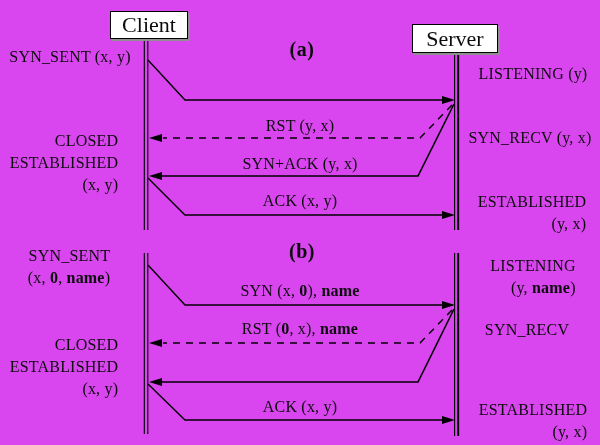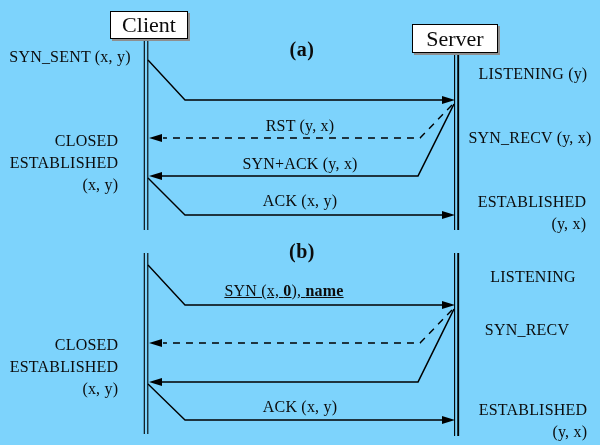--- a/index.html
+++ b/index.html
@@ -1,17 +1,17 @@
 <!DOCTYPE html>
 <html><head>
 <meta charset="utf-8">
 <style>
   html,body{margin:0;padding:0;background:#fff;}
   body{width:600px;height:445px;font-family:"Liberation Serif","DejaVu Serif",serif;color:#0c0c0c;}
-  .stage{position:relative;width:600px;height:445px;overflow:hidden;background:#7dd3fc;}
+  .stage{position:relative;width:600px;height:445px;overflow:hidden;background:#d946ef;}
   svg.wires{position:absolute;left:0;top:0;width:600px;height:445px;}
   .lbl{position:absolute;white-space:nowrap;font-size:16px;line-height:22px;text-align:right;
        transform:translate(-50%,-50%);letter-spacing:.2px;}
   .node-box{position:absolute;background:#fff;border:1.6px solid #000;box-shadow:2px 2px 0 #8f8f8f;
             display:flex;align-items:center;justify-content:center;font-size:22px;}
   .sec{font-weight:bold;font-size:20px;letter-spacing:.5px;}
   .lbl b{font-weight:bold;}
 </style>
 </head>
 <body>
@@ -100,33 +100,39 @@
   <div class="lbl" style="left:533px;top:74px;">LISTENING (y)</div>
   <div class="lbl" style="left:532px;top:213px;">
     <div>ESTABLISHED</div>
     <div>(y, x)</div>
   </div>
 
   <div class="lbl" style="left:300px;top:164px;">SYN+ACK (y, x)</div>
   <div class="lbl" style="left:300px;top:126px;">RST (y, x)</div>
   <div class="lbl" style="left:300px;top:201px;">ACK (x, y)</div>
 
+  <div class="lbl" style="left:69px;top:267px;">
+    <div>SYN_SENT</div>
+    <div><span>(x, </span><b>0</b><span>, </span><b>name</b><span>)</span></div>
+  </div>
   <div class="lbl" style="left:64px;top:367px;">
     <div>CLOSED</div>
     <div>ESTABLISHED</div>
     <div>(x, y)</div>
   </div>
 
   <div class="lbl" style="left:533px;top:277px;">
     <div>LISTENING</div>
+    <div><span>(y, </span><b>name</b><span>)</span></div>
   </div>
   <div class="lbl" style="left:527px;top:330px;">
     <div>SYN_RECV</div>
   </div>
   <div class="lbl" style="left:533px;top:421px;">
     <div>ESTABLISHED</div>
     <div>(y, x)</div>
   </div>
 
-  <div class="lbl" style="left:284px;top:291px;text-decoration:underline;"><span>SYN (x, </span><b>0</b><span>), </span><b>name</b></div>
+  <div class="lbl" style="left:300px;top:291px;"><span>SYN (x, </span><b>0</b><span>), </span><b>name</b></div>
+  <div class="lbl" style="left:300px;top:329px;"><span>RST (</span><b>0</b><span>, x), </span><b>name</b></div>
   <div class="lbl" style="left:300px;top:407px;">ACK (x, y)</div>
 
 </div>
 
 </body></html>

